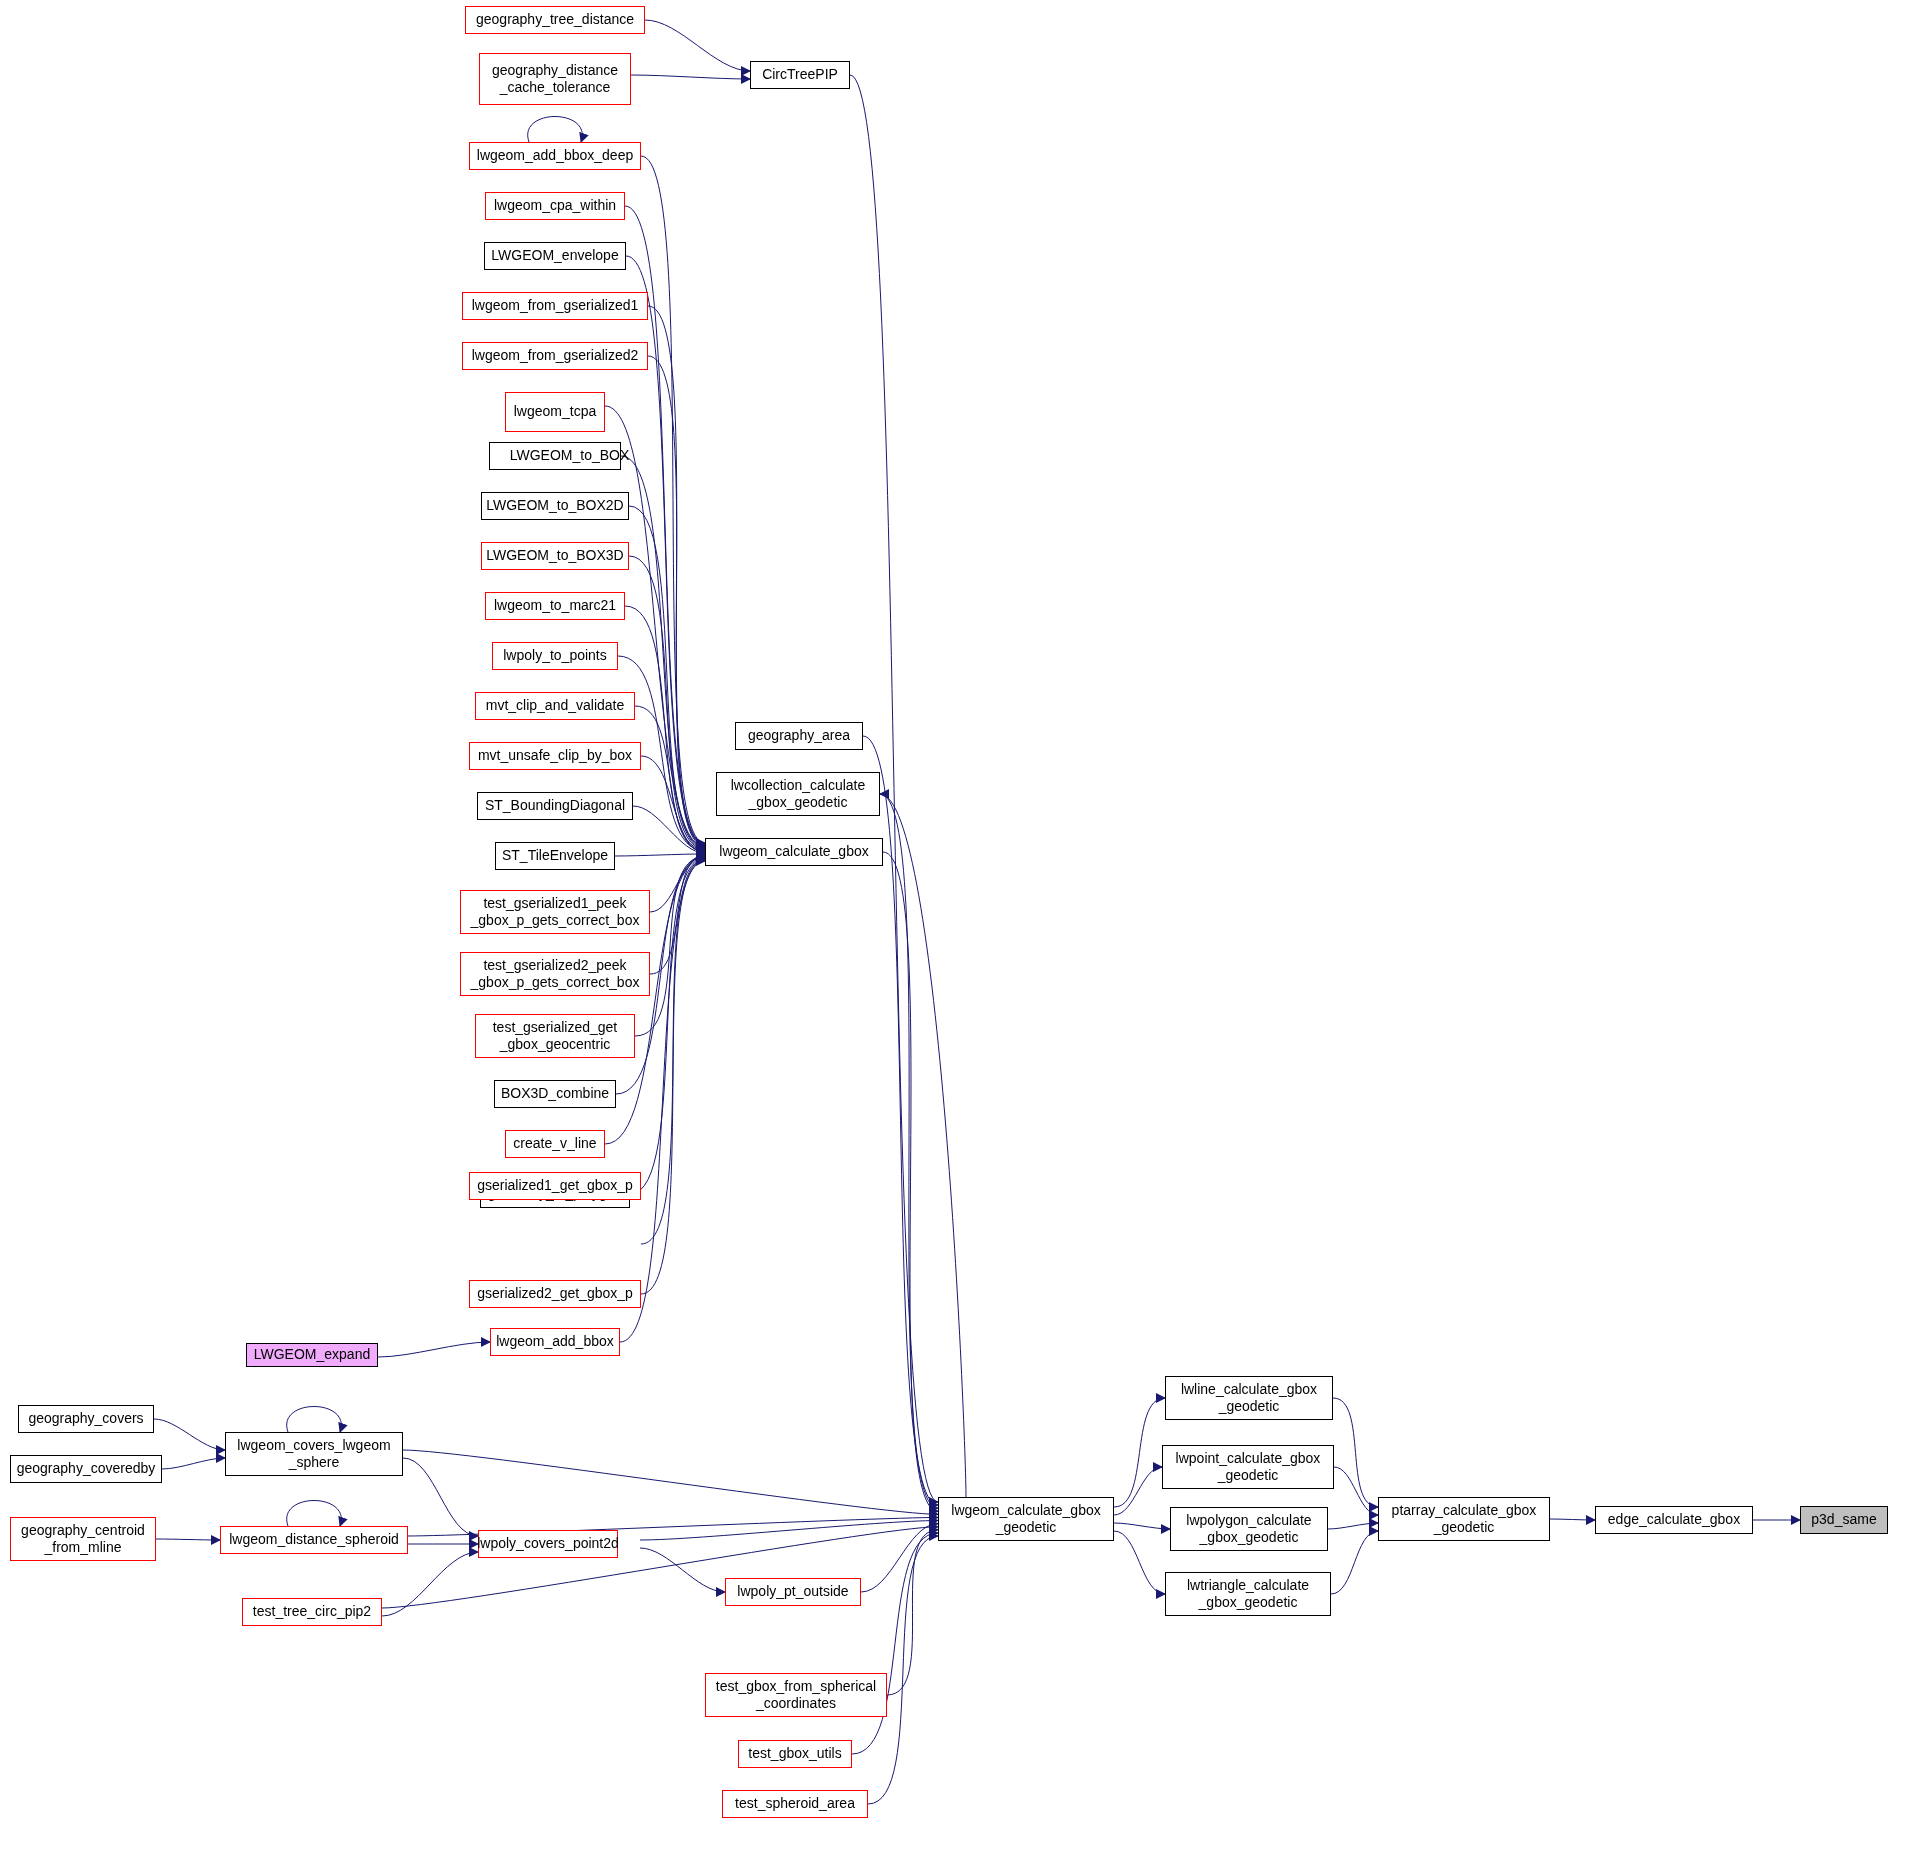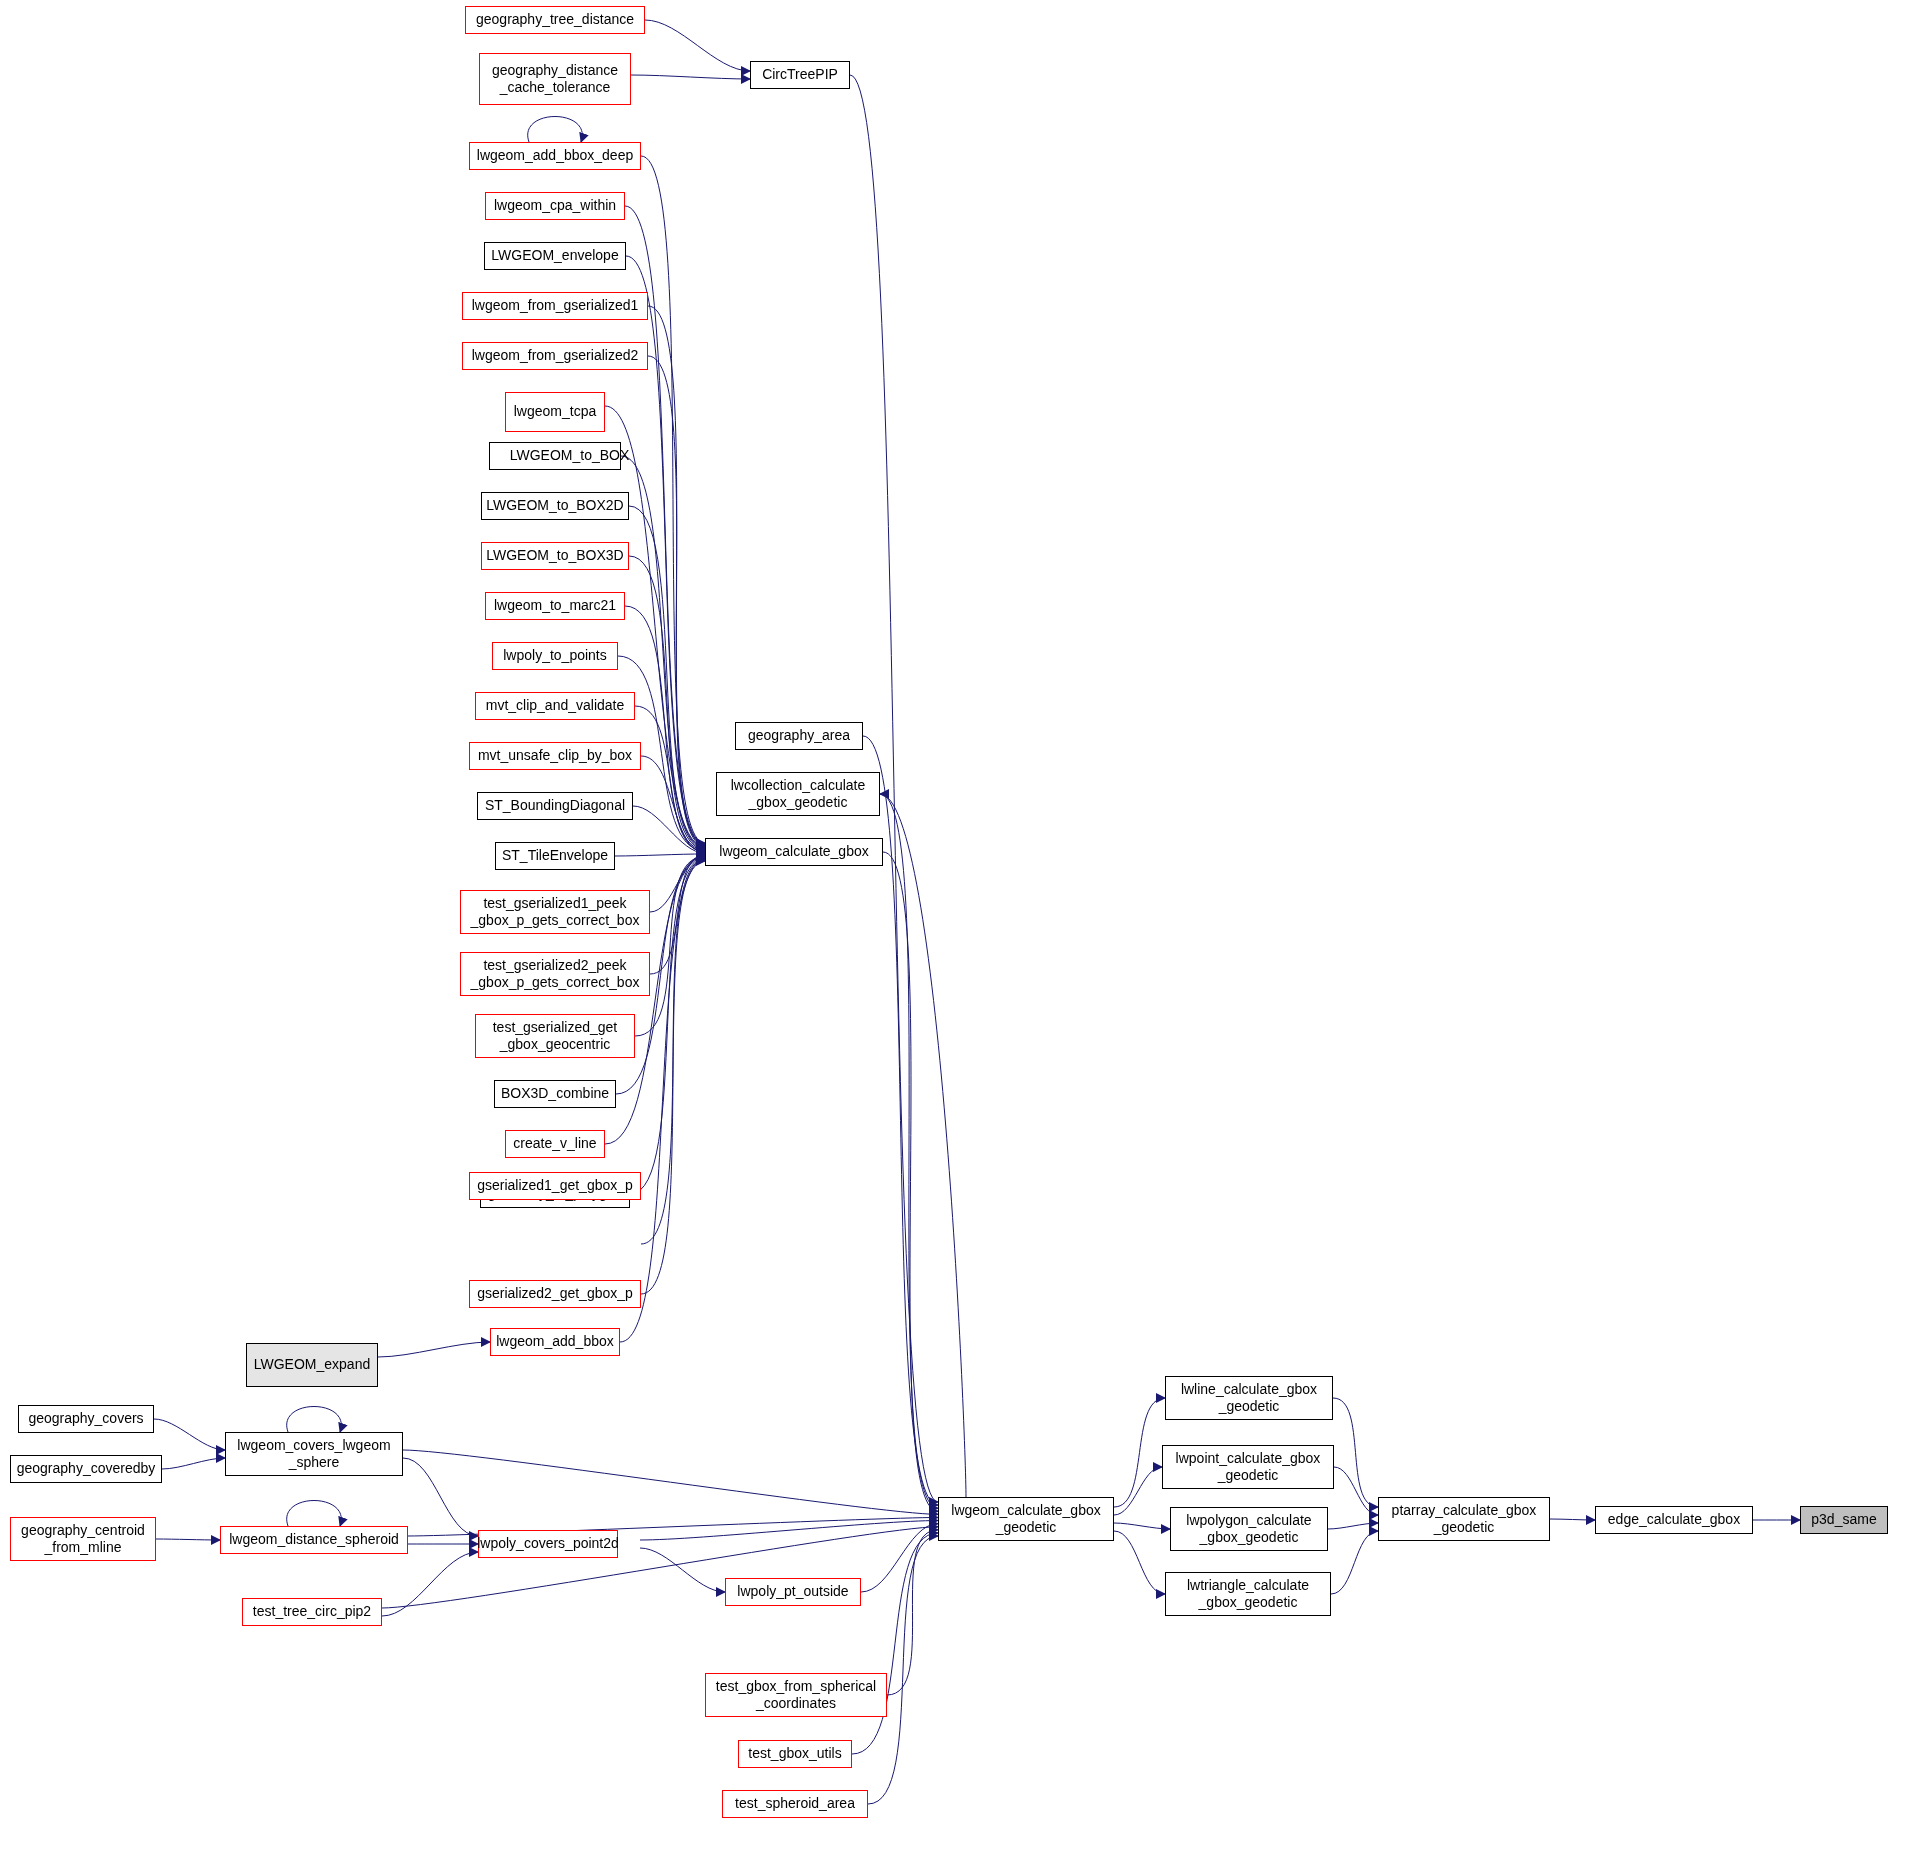--- a/index.html
+++ b/index.html
@@ -126,21 +126,21 @@
     <div class="node" style="left: 460px; top: 952px; width: 190px; height: 44px; border-color: rgb(255, 0, 0); background: rgb(255, 255, 255);">test_gserialized2_peek
 _gbox_p_gets_correct_box</div>
     <div class="node" style="left: 475px; top: 1014px; width: 160px; height: 44px; border-color: rgb(255, 0, 0); background: rgb(255, 255, 255);">test_gserialized_get
 _gbox_geocentric</div>
     <div class="node" style="left: 494px; top: 1080px; width: 122px; height: 28px; border-color: rgb(0, 0, 0); background: rgb(255, 255, 255);">BOX3D_combine</div>
     <div class="node" style="left: 505px; top: 1130px; width: 100px; height: 28px; border-color: rgb(255, 0, 0); background: rgb(255, 255, 255);">create_v_line</div>
     <div class="node" style="left: 480px; top: 1180px; width: 150px; height: 28px; border-color: rgb(0, 0, 0); background: rgb(255, 255, 255);">geometry_to_polygon</div>
     <div class="node" style="left: 469px; top: 1172px; width: 172px; height: 28px; border-color: rgb(255, 0, 0); background: rgb(255, 255, 255);">gserialized1_get_gbox_p</div>
     <div class="node" style="left: 469px; top: 1280px; width: 172px; height: 28px; border-color: rgb(255, 0, 0); background: rgb(255, 255, 255);">gserialized2_get_gbox_p</div>
     <div class="node" style="left: 490px; top: 1328px; width: 130px; height: 28px; border-color: rgb(255, 0, 0); background: rgb(255, 255, 255);">lwgeom_add_bbox</div>
-    <div class="node" style="left: 246px; top: 1343px; width: 132px; height: 44px; border-color: rgb(0, 0, 0); background: #e5e5e5;">LWGEOM_expand</div>
+    <div class="node" style="left: 246px; top: 1343px; width: 132px; height: 24px; border-color: rgb(0, 0, 0); background: #f0abfc;">LWGEOM_expand</div>
     <div class="node" style="left: 18px; top: 1405px; width: 136px; height: 28px; border-color: rgb(0, 0, 0); background: rgb(255, 255, 255);">geography_covers</div>
     <div class="node" style="left: 10px; top: 1455px; width: 152px; height: 28px; border-color: rgb(0, 0, 0); background: rgb(255, 255, 255);">geography_coveredby</div>
     <div class="node" style="left: 225px; top: 1432px; width: 178px; height: 44px; border-color: rgb(0, 0, 0); background: rgb(255, 255, 255);">lwgeom_covers_lwgeom
 _sphere</div>
     <div class="node" style="left: 10px; top: 1517px; width: 146px; height: 44px; border-color: rgb(255, 0, 0); background: rgb(255, 255, 255);">geography_centroid
 _from_mline</div>
     <div class="node" style="left: 220px; top: 1526px; width: 188px; height: 28px; border-color: rgb(255, 0, 0); background: rgb(255, 255, 255);">lwgeom_distance_spheroid</div>
     <div class="node" style="left: 478px; top: 1530px; width: 140px; height: 28px; border-color: rgb(255, 0, 0); background: rgb(255, 255, 255);">lwpoly_covers_point2d</div>
     <div class="node" style="left: 242px; top: 1598px; width: 140px; height: 28px; border-color: rgb(255, 0, 0); background: rgb(255, 255, 255);">test_tree_circ_pip2</div>
     <div class="node" style="left: 725px; top: 1578px; width: 136px; height: 28px; border-color: rgb(255, 0, 0); background: rgb(255, 255, 255);">lwpoly_pt_outside</div>

